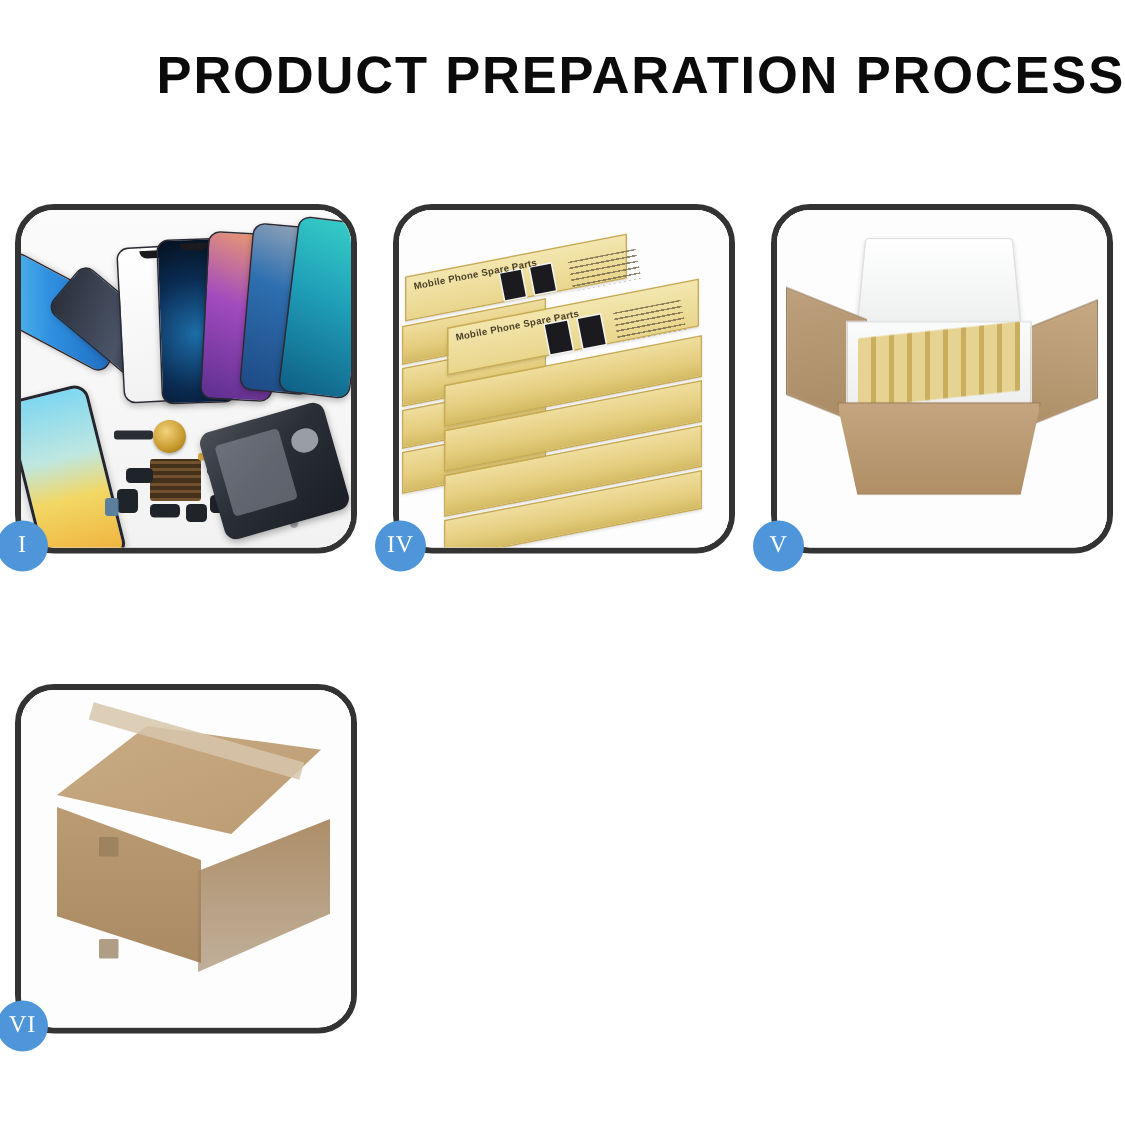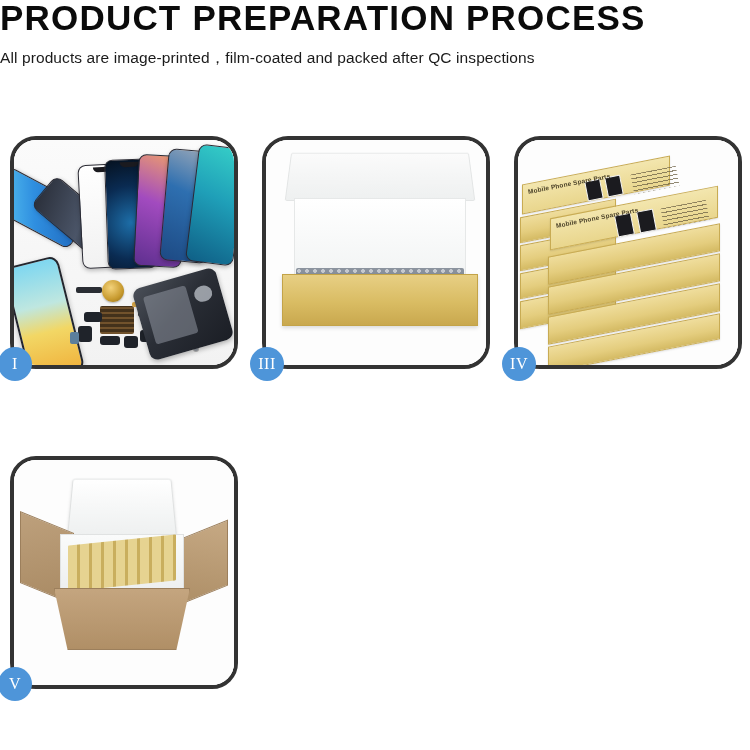--- a/index.html
+++ b/index.html
@@ -5,21 +5,21 @@
   * { box-sizing: border-box; margin: 0; padding: 0; }
   html, body {
     width: 750px; height: 750px;
     background: #ffffff;
     font-family: "Liberation Sans", sans-serif;
     overflow: hidden;
   }
   .page { position: relative; width: 750px; height: 750px; background: #fff; }
 
   
-  .header { text-align: left; }
+  .header { padding-top: 33px; text-align: right; }
   .title {
     font-size: 35px;
     font-weight: 700;
     letter-spacing: 1.2px;
     color: #0b0b0b;
     line-height: 1.05;
     font-family: "Liberation Sans", sans-serif;
   }
   .subtitle {
     margin-top: 11px;
@@ -353,21 +353,20 @@
   .c6-label.one { left: 52px; top: 98px; }
   .c6-label.two { left: 52px; top: 166px; }
 </style>
 </head>
 <body>
 
 <div class="page">
 
   <div class="header">
     <div class="title">PRODUCT PREPARATION PROCESS</div>
-    <div class="subtitle">All products are image-printed，film-coated and packed after QC inspections</div>
   </div>
 
   <div class="grid">
 
     <div class="panel">
       <div class="panel-inner">
         <div class="scene p1">
           <div class="fan">
             <div class="ph a"></div>
             <div class="ph b"></div>
@@ -402,33 +401,20 @@
           <div class="screw" style="right:20px; bottom:30px;"></div>
           <div class="screw" style="right:36px; bottom:14px;"></div>
 
           <div class="opened"></div>
         </div>
       </div>
       <div class="badge">I</div>
     </div>
 
 
-    <div class="panel">
-      <div class="panel-inner">
-        <div class="scene p3">
-          <div class="box3-lid"></div>
-          <div class="box3-foam"></div>
-          <div class="box3-side-l"></div>
-          <div class="box3-side-r"></div>
-          <div class="box3-inner"></div>
-          <div class="box3-tray"></div>
-        </div>
-      </div>
-      <div class="badge">III</div>
-    </div>
 
     <div class="panel">
       <div class="panel-inner">
         <div class="scene p4">
           <div class="stack">
             <div class="sbox l4"></div>
             <div class="sbox l3"></div>
             <div class="sbox l2"></div>
             <div class="sbox l1"></div>
             <div class="sbox r4"></div>
@@ -460,15 +446,28 @@
           <div class="flap-l"></div>
           <div class="flap-r"></div>
           <div class="foambox"></div>
           <div class="ybars"></div>
           <div class="carton-front"></div>
         </div>
       </div>
       <div class="badge">V</div>
     </div>
 
+    <div class="panel">
+      <div class="panel-inner">
+        <div class="scene p6">
+          <div class="c6-top"></div>
+          <div class="c6-tape"></div>
+          <div class="c6-left"></div>
+          <div class="c6-right"></div>
+          <div class="c6-label one"></div>
+          <div class="c6-label two"></div>
+        </div>
+      </div>
+      <div class="badge">VI</div>
+    </div>
 
   </div>
 </div>
 
 </body></html>

